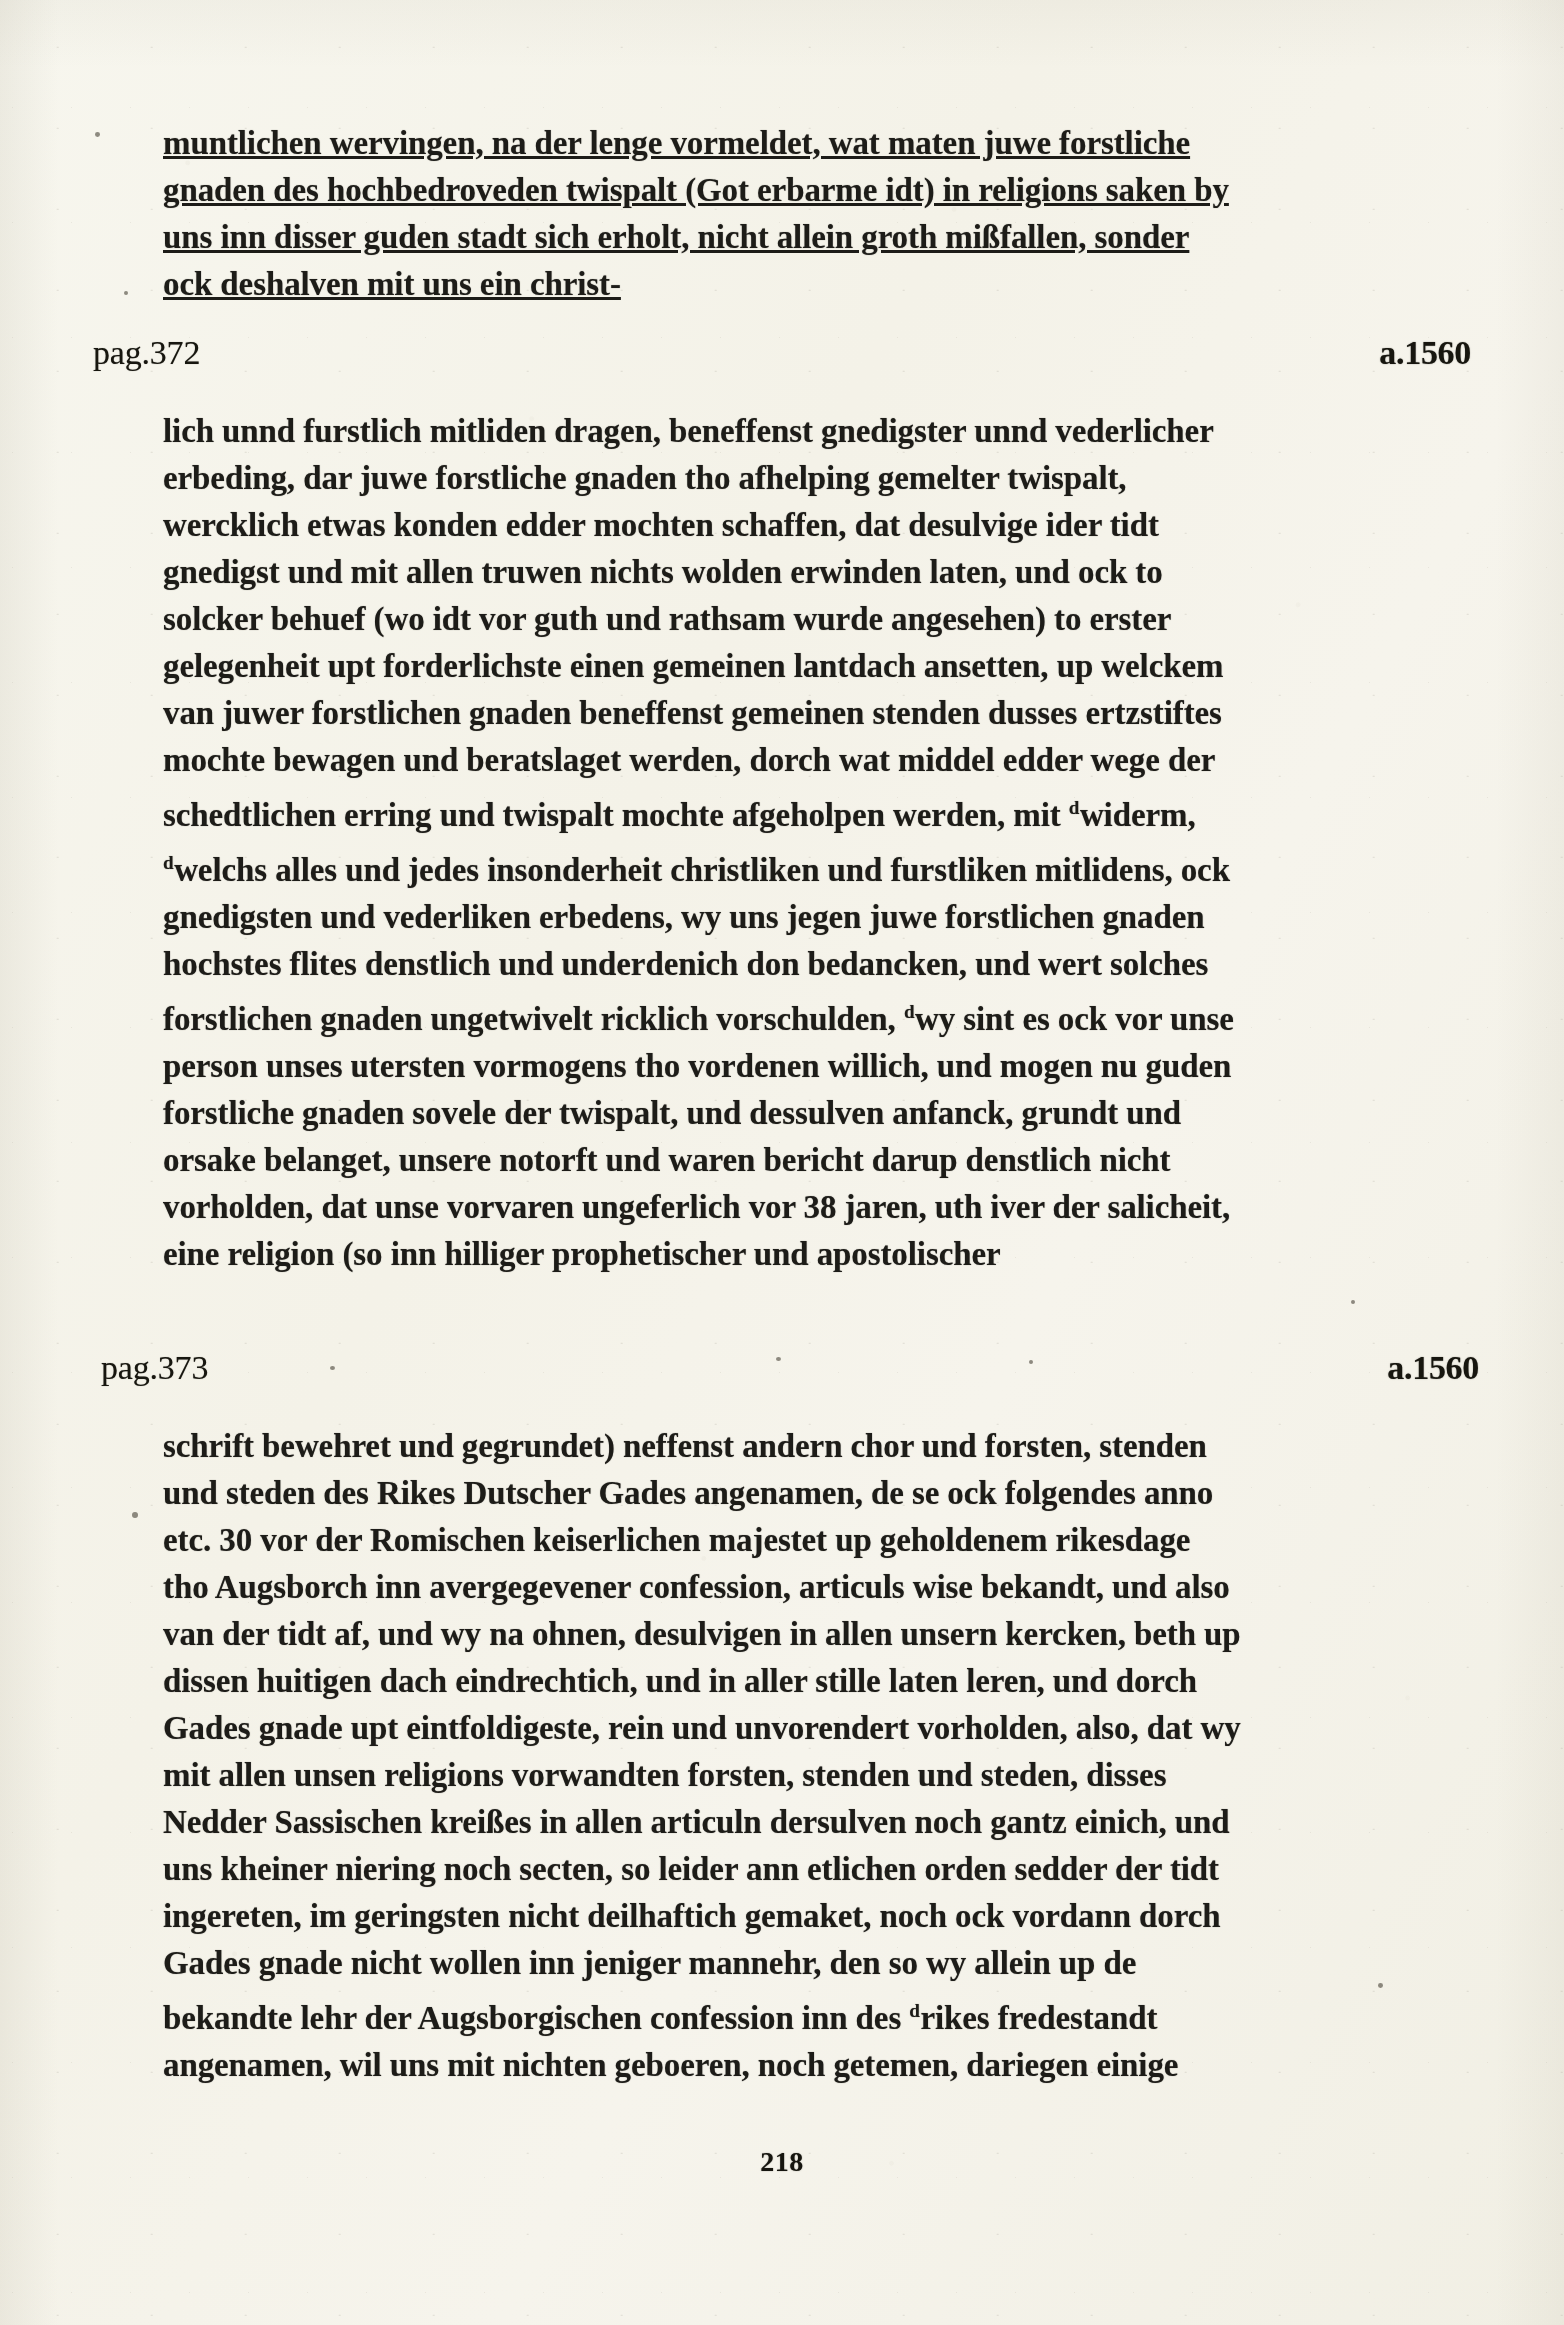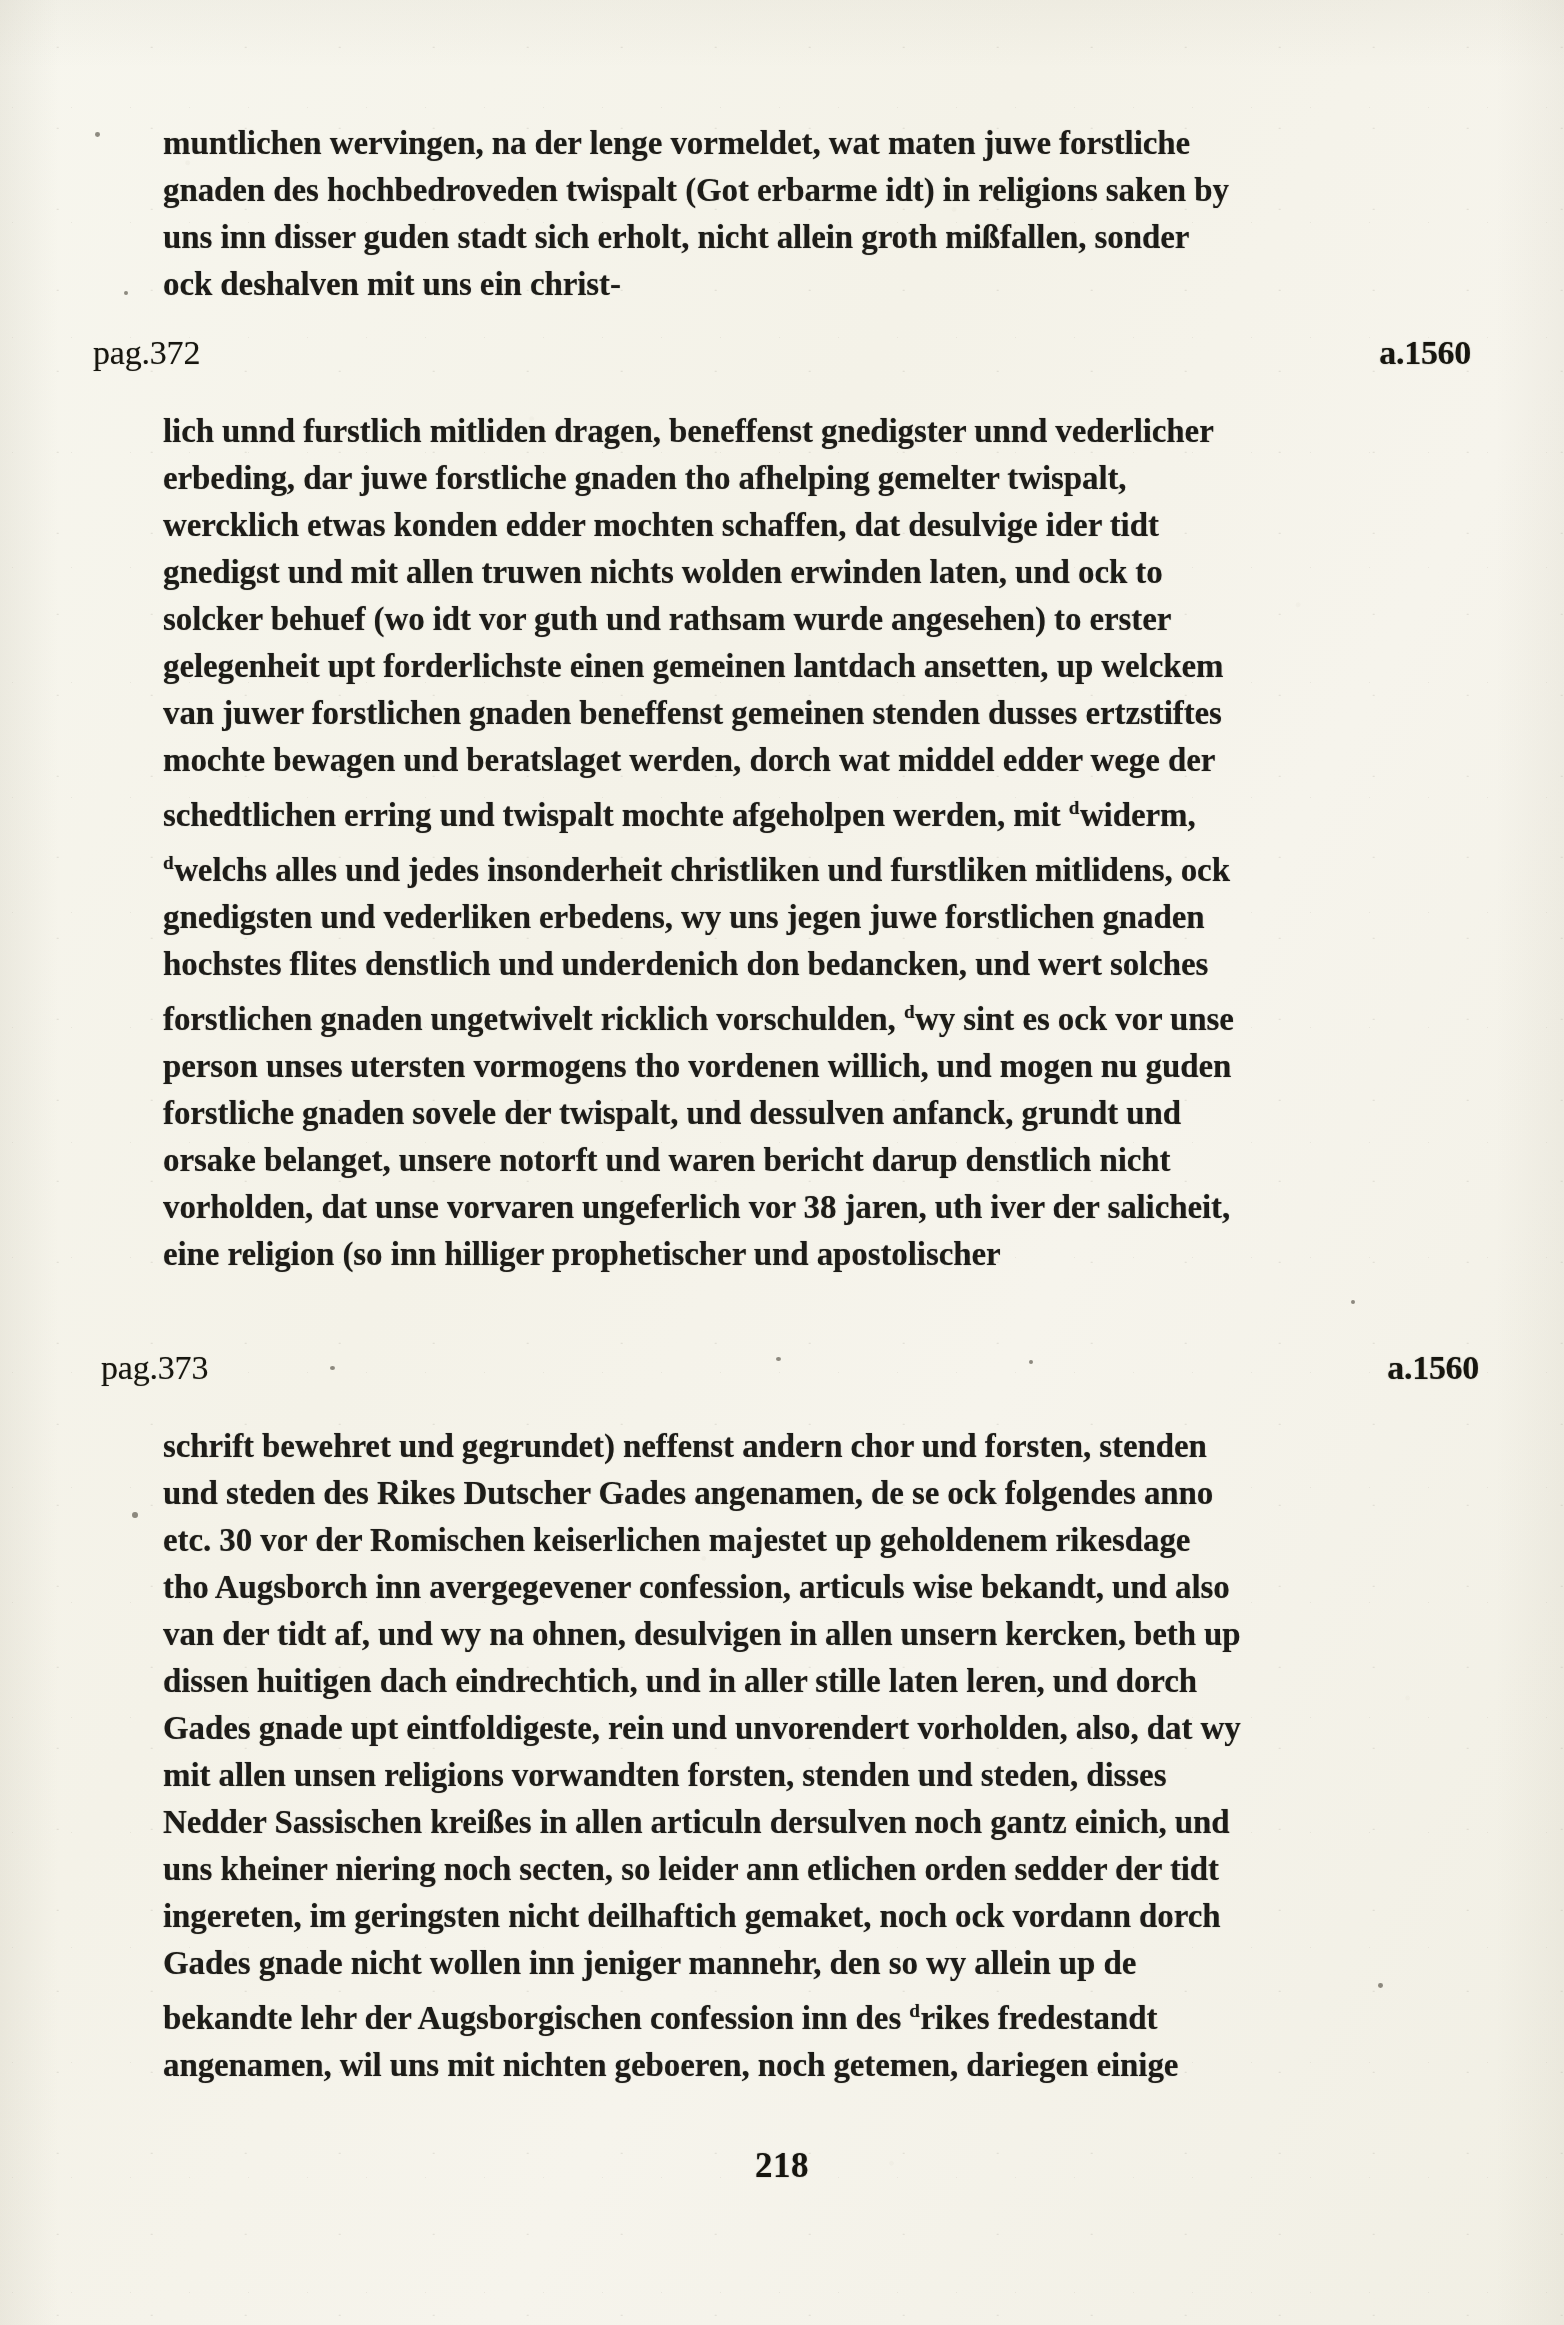--- a/index.html
+++ b/index.html
@@ -77,20 +77,21 @@
   .block .ln {
     white-space: pre;
     display: block;
   }
 
   
   #para-one {
     left: 163px;
     top: 120px;
     width: 1252px;
+    text-decoration: underline;
   }
   
   #para-two {
     left: 163px;
     top: 408px;
     width: 1261px;
   }
   
   #para-three {
     left: 163px;
@@ -133,21 +134,21 @@
     margin-right: 0.5px;
   }
 
   
   #page-number {
     position: absolute;
     left: 0;
     top: 2146px;
     width: 1564px;
     text-align: center;
-    font-size: 35px;
+    font-size: 28px;
     font-weight: 700;
     color: #16150f;
     letter-spacing: 0.5px;
     text-shadow: 0 0 1.2px rgba(20,18,12,.5);
   }
 
   
   .mark {
     position: absolute;
     background: rgba(55,50,38,.55);

